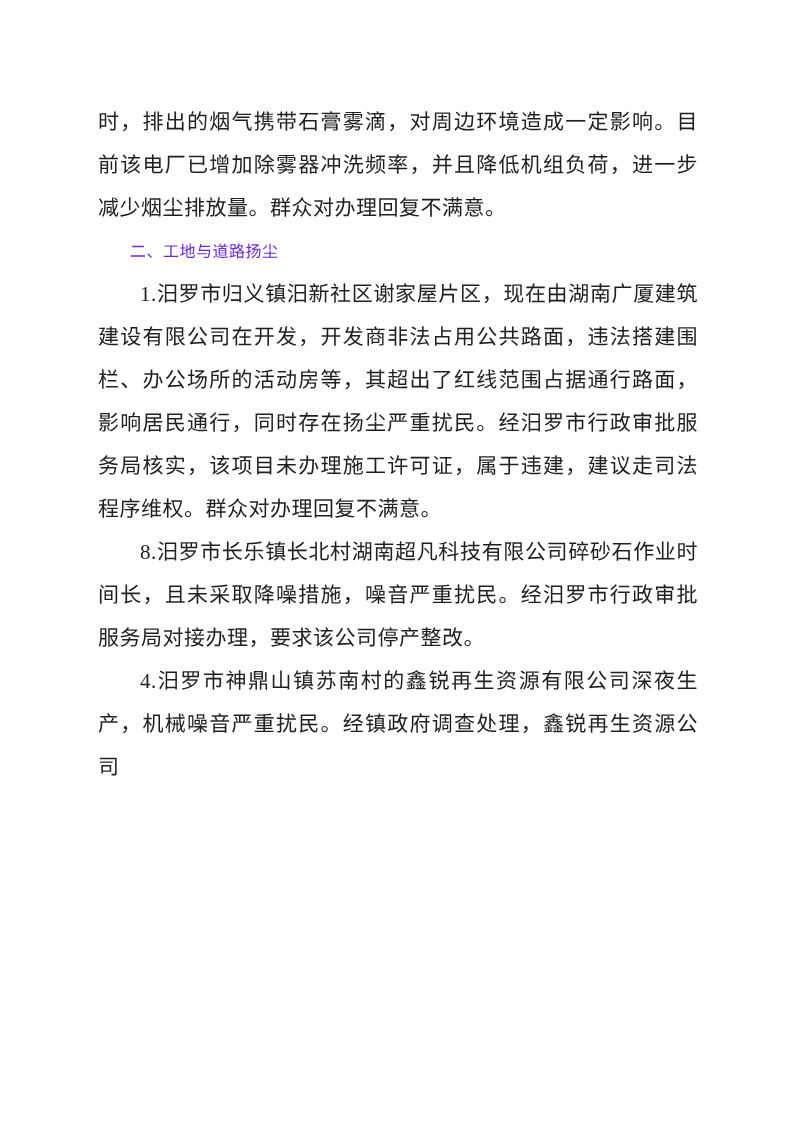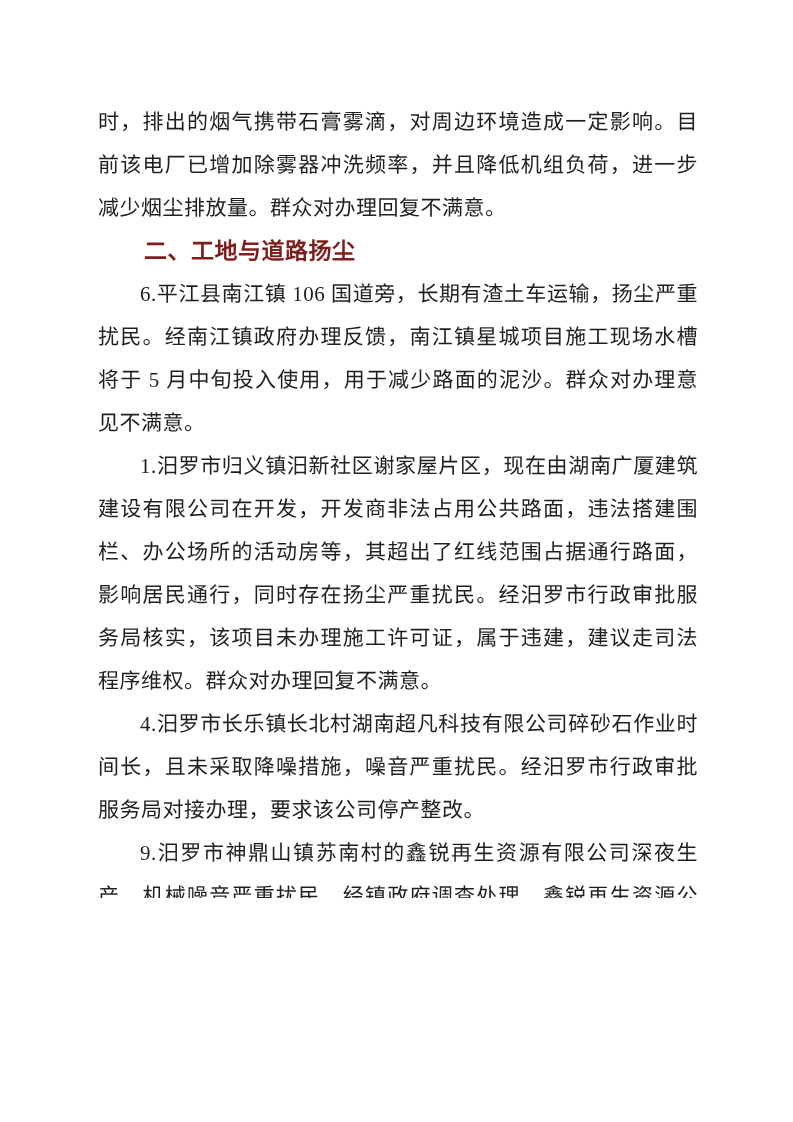--- a/index.html
+++ b/index.html
@@ -31,26 +31,26 @@
     text-align: justify;
     text-justify: inter-character;
     letter-spacing: 0.5px;
     word-break: break-all;
   }
   .para.indent {
     text-indent: 2em;
   }
   .heading {
     margin: 0;
-    font-size: 23px;
+    font-size: 16px;
     line-height: 43px;
-    font-weight: bold;
+    font-weight: normal;
     text-indent: 2em;
     font-family: "Liberation Sans", "DejaVu Sans", sans-serif;
-    color: #7f1d1d;
+    color: #6d28d9;
     letter-spacing: 0.5px;
   }
   .page-number {
     position: absolute;
     left: 96px;
     top: 1026px;
     font-size: 19px;
     line-height: 28px;
     letter-spacing: 2px;
     color: #8b5cf6;
@@ -58,20 +58,19 @@
     text-align: right;
   }
 </style>
 </head>
 <body>
 
 <div class="page">
   <div class="content">
     <p class="para">时，排出的烟气携带石膏雾滴，对周边环境造成一定影响。目前该电厂已增加除雾器冲洗频率，并且降低机组负荷，进一步减少烟尘排放量。群众对办理回复不满意。</p>
     <h2 class="heading">二、工地与道路扬尘</h2>
-    <p class="para indent">6.平江县南江镇 106 国道旁，长期有渣土车运输，扬尘严重扰民。经南江镇政府办理反馈，南江镇星城项目施工现场水槽将于 5 月中旬投入使用，用于减少路面的泥沙。群众对办理意见不满意。</p>
     <p class="para indent">1.汨罗市归义镇汨新社区谢家屋片区，现在由湖南广厦建筑建设有限公司在开发，开发商非法占用公共路面，违法搭建围栏、办公场所的活动房等，其超出了红线范围占据通行路面，影响居民通行，同时存在扬尘严重扰民。经汨罗市行政审批服务局核实，该项目未办理施工许可证，属于违建，建议走司法程序维权。群众对办理回复不满意。</p>
-    <p class="para indent">4.汨罗市长乐镇长北村湖南超凡科技有限公司碎砂石作业时间长，且未采取降噪措施，噪音严重扰民。经汨罗市行政审批服务局对接办理，要求该公司停产整改。</p>
-    <p class="para indent">9.汨罗市神鼎山镇苏南村的鑫锐再生资源有限公司深夜生产，机械噪音严重扰民。经镇政府调查处理，鑫锐再生资源公司</p>
+    <p class="para indent">8.汨罗市长乐镇长北村湖南超凡科技有限公司碎砂石作业时间长，且未采取降噪措施，噪音严重扰民。经汨罗市行政审批服务局对接办理，要求该公司停产整改。</p>
+    <p class="para indent">4.汨罗市神鼎山镇苏南村的鑫锐再生资源有限公司深夜生产，机械噪音严重扰民。经镇政府调查处理，鑫锐再生资源公司</p>
   </div>
 
   <div class="page-number">— 60 —</div>
 </div>
 
 </body></html>

